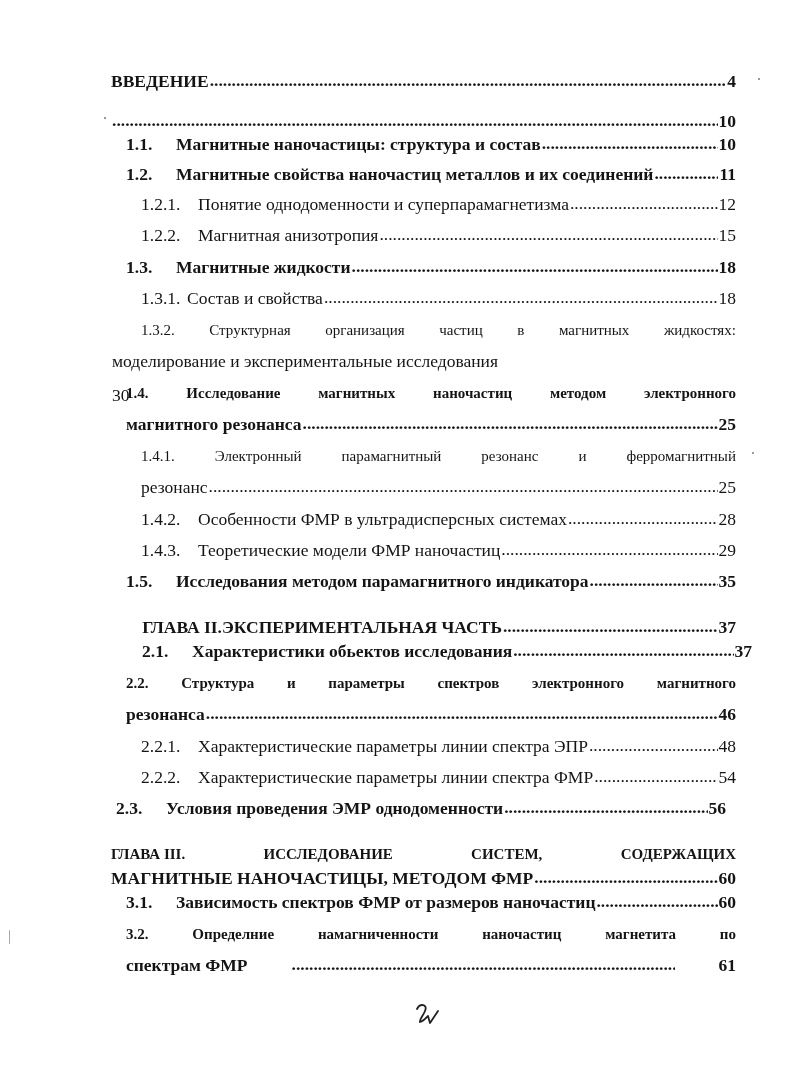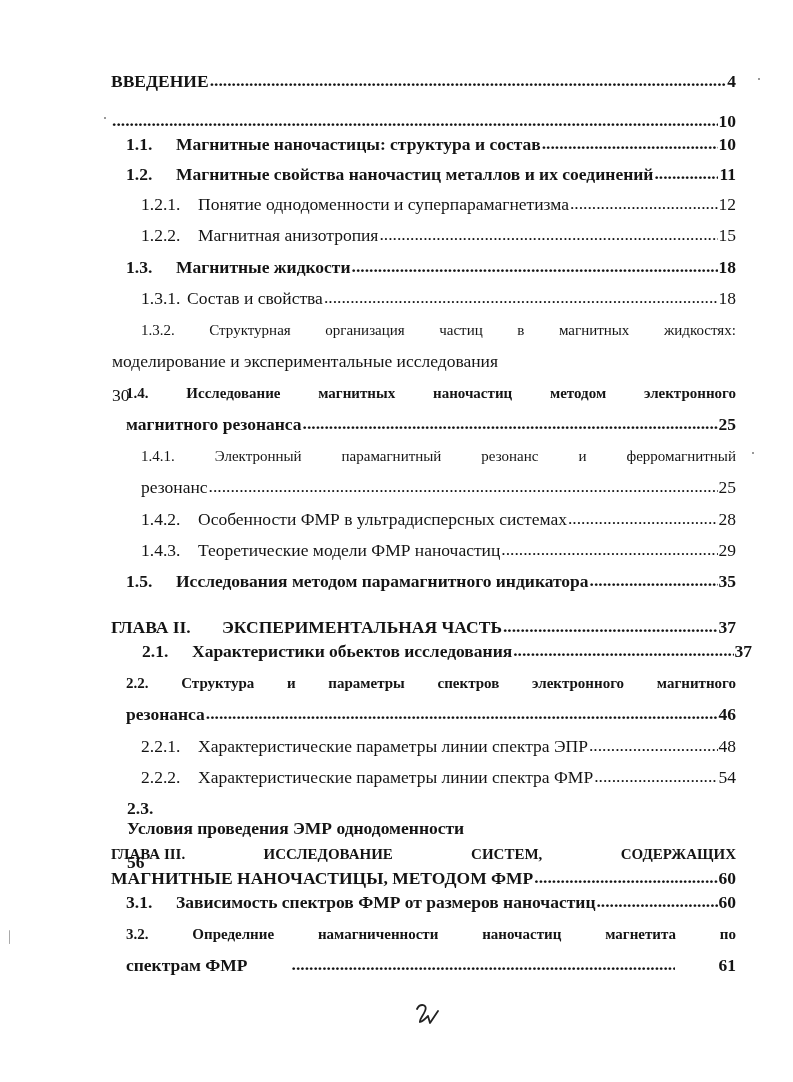--- a/index.html
+++ b/index.html
@@ -138,21 +138,21 @@
   </div>
 
   <div class="row bold" style="left:126px; top:571px; width:610px;">
     <span class="num" style="width:50px;">1.5.</span>
     <span class="title">Исследования методом парамагнитного индикатора</span>
     <span class="leader"></span>
     <span class="page-num">35</span>
   </div>
 
   <div class="row bold" style="left:111px; top:617px; width:625px;">
-    <span class="num" style="width:111px;">ГЛАВА II.</span>
+    <span class="num" style="width:111px;text-align:right;">ГЛАВА II.</span>
     <span class="title">ЭКСПЕРИМЕНТАЛЬНАЯ ЧАСТЬ</span>
     <span class="leader"></span>
     <span class="page-num">37</span>
   </div>
 
   <div class="row bold" style="left:142px; top:641px; width:610px;">
     <span class="num" style="width:50px;">2.1.</span>
     <span class="title">Характеристики обьектов исследования</span>
     <span class="leader"></span>
     <span class="page-num">37</span>
@@ -181,21 +181,21 @@
     <span class="page-num">48</span>
   </div>
 
   <div class="row" style="left:141px; top:767px; width:595px;">
     <span class="num" style="width:57px;">2.2.2.</span>
     <span class="title">Характеристические параметры линии спектра ФМР</span>
     <span class="leader"></span>
     <span class="page-num">54</span>
   </div>
 
-  <div class="row bold" style="left:126px; top:798px; width:610px;flex-direction:column;">
+  <div class="row bold" style="left:116px; top:798px; width:610px;">
     <span class="num" style="width:50px;">2.3.</span>
     <span class="title">Условия проведения ЭМР однодоменности</span>
     <span class="leader"></span>
     <span class="page-num">56</span>
   </div>
 
   <div class="justified bold" style="left:111px; top:844px; width:625px;">
     <span>ГЛАВА III.</span>
     <span>ИССЛЕДОВАНИЕ</span>
     <span>СИСТЕМ,</span>

